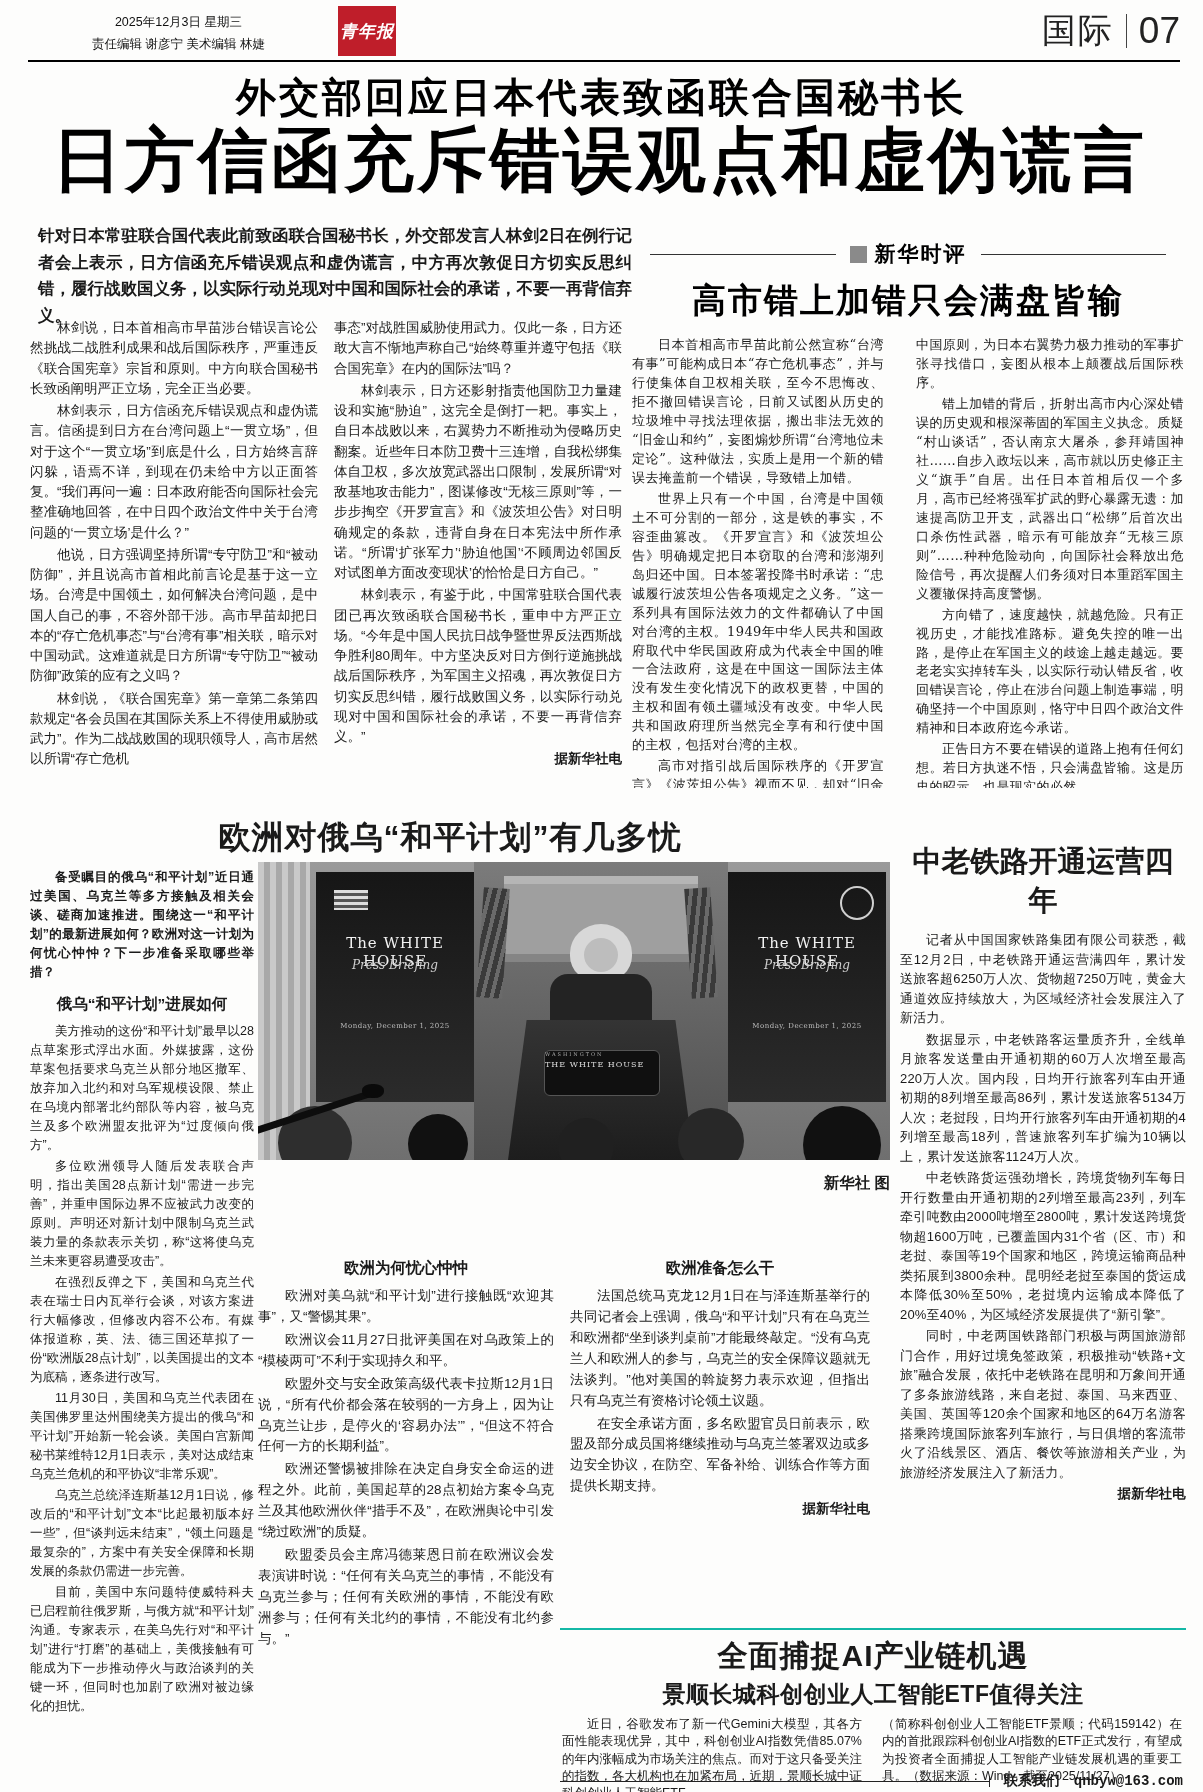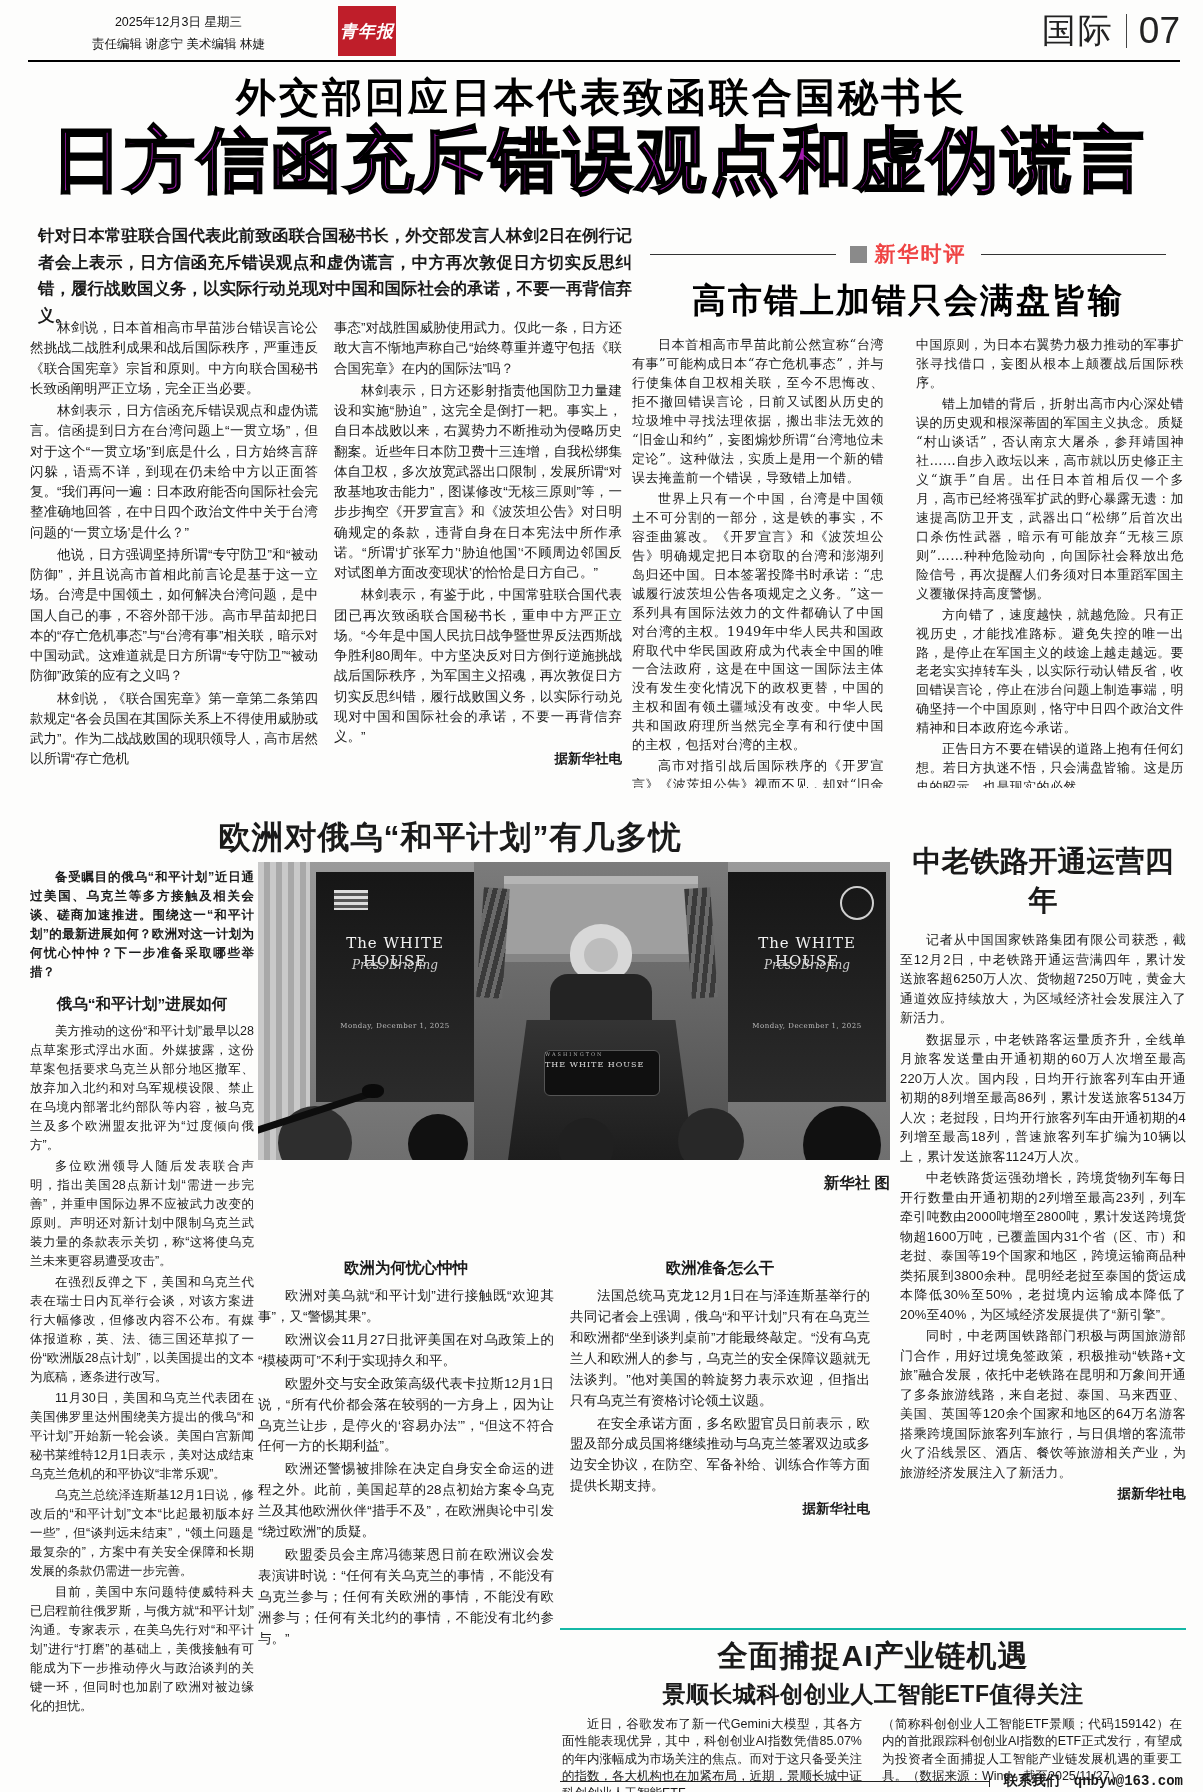--- a/index.html
+++ b/index.html
@@ -15,36 +15,36 @@
         display:flex;align-items:center;justify-content:center;
         font-family:"DejaVu Serif",serif;font-style:italic;font-weight:700;font-size:17px;letter-spacing:1px;}
   .hdr-right{right:23px;top:8px;display:flex;align-items:center;}
   .hdr-section{font-size:34px;letter-spacing:2px;color:#222;font-weight:400;}
   .hdr-vdiv{width:1px;height:34px;background:#444;margin:0 12px;}
   .hdr-page{font-size:37px;color:#222;font-weight:500;}
   .hdr-rule{left:28px;right:23px;top:60px;height:2px;background:#000;}
 
   
   .kicker{left:0;right:0;top:70px;text-align:center;font-size:40px;font-weight:700;letter-spacing:3px;color:#000;}
-  .headline{left:0;right:4px;top:114px;text-align:center;font-size:70px;font-weight:700;letter-spacing:3px;color:#a21caf;
+  .headline{left:0;right:4px;top:114px;text-align:center;font-size:70px;font-weight:400;letter-spacing:3px;color:#000000;
             -webkit-text-stroke:2px #000;}
 
   
   .lead-intro{left:30px;top:222px;width:594px;font-size:16.5px;font-weight:700;line-height:1.62;text-align:justify;margin-left:8px;}
   .lead-col{top:318px;width:288px;height:474px;font-size:13.5px;line-height:1.5;text-align:justify;overflow:hidden;}
   .lead-col1{left:30px;}
   .lead-col2{left:334px;}
   .source{text-align:right;font-weight:700;text-indent:0;font-family:"Liberation Sans",sans-serif;font-size:13.5px;}
 
   
   .cmt{left:630px;top:240px;width:556px;height:552px;}
   .cmt-head{display:flex;align-items:center;padding:0 20px;}
   .cmt-line{flex:1;height:1px;background:#333;}
   .cmt-label{display:flex;align-items:center;margin:0 14px;font-family:"DejaVu Serif",serif;
-             font-weight:700;font-size:21px;letter-spacing:2px;color:#ef4444;}
+             font-weight:700;font-size:21px;letter-spacing:2px;color:#000000;}
   .cmt-sq{width:17px;height:17px;background:#8a8a8a;margin-right:8px;}
   .cmt-title{margin-top:10px;text-align:center;font-family:"DejaVu Serif",serif;font-weight:900;
              font-size:34px;letter-spacing:2px;color:#000;}
   .cmt-col{position:absolute;top:96px;height:452px;overflow:hidden;font-family:"DejaVu Serif",serif;
            font-size:13px;line-height:1.46;letter-spacing:0.4px;text-align:justify;}
   .cmt-col1{left:2px;width:252px;}
   .cmt-col2{left:286px;width:268px;}
 
   
   .eu-title{left:30px;top:816px;width:840px;text-align:center;font-size:32px;font-weight:700;letter-spacing:1px;}

